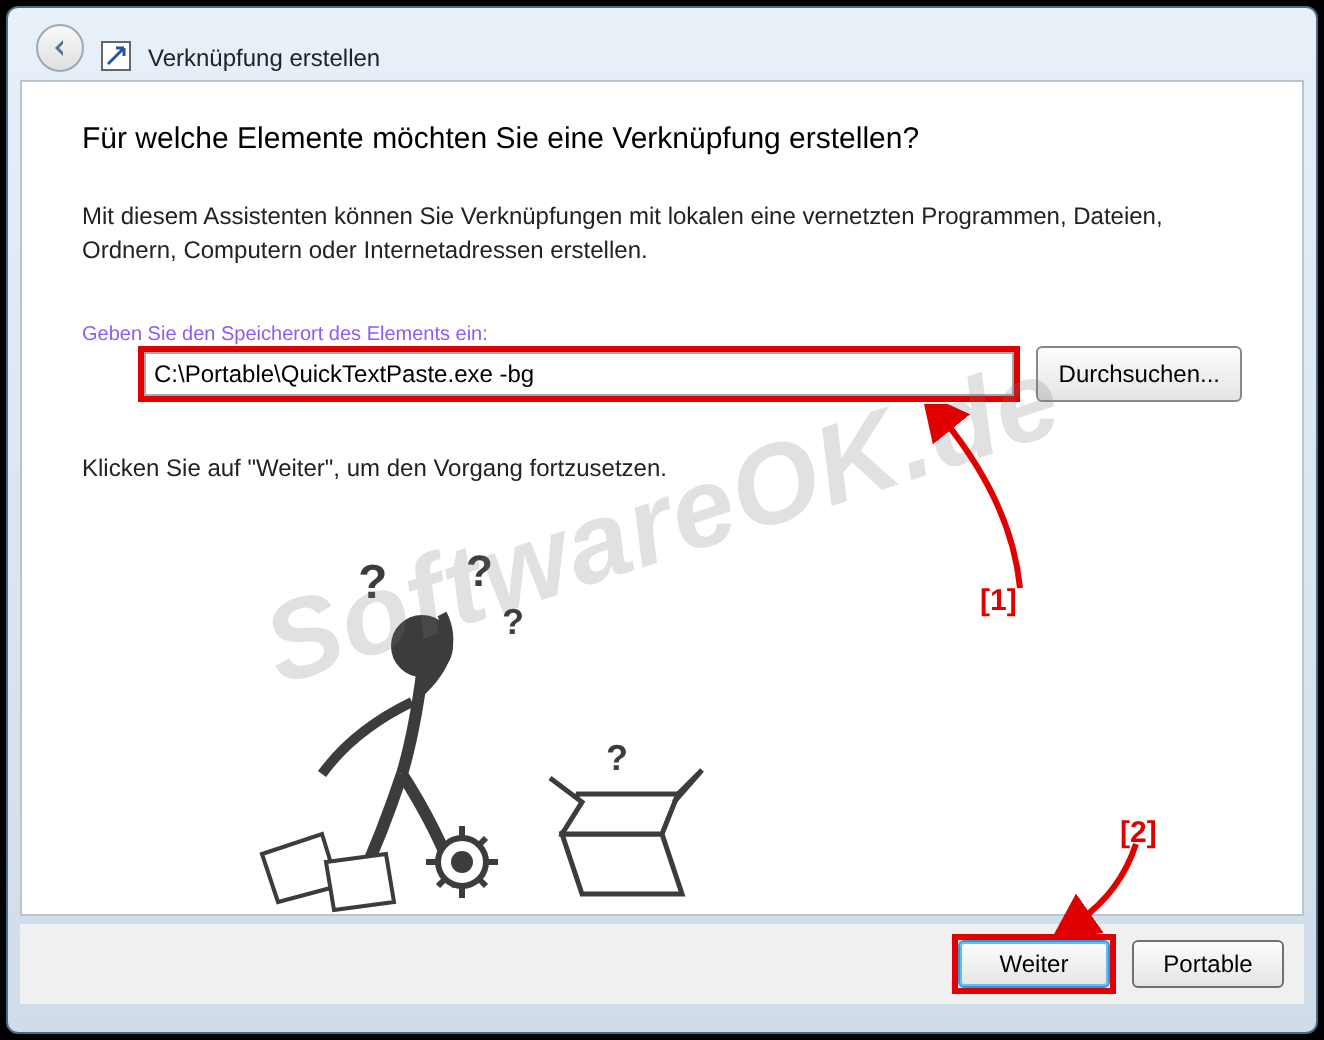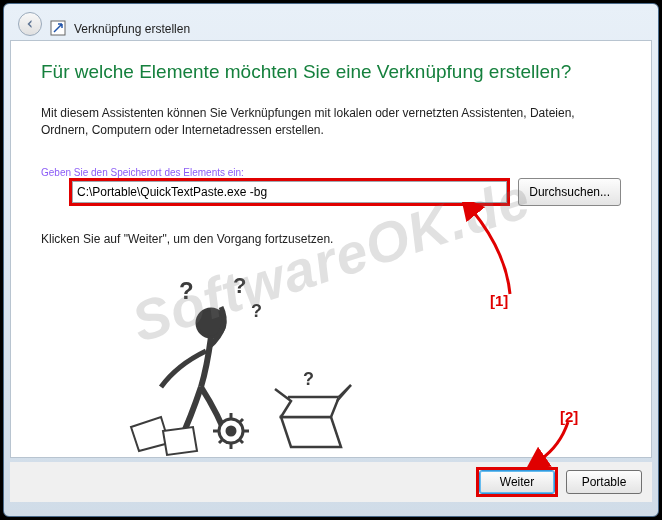--- a/index.html
+++ b/index.html
@@ -43,22 +43,22 @@
     }
     .header-title { font-size: 12px; color: #222; }
     .content-panel {
       background: #fff;
       border: 1px solid #b8c4d0;
       height: 418px;
       padding: 20px 30px 10px 30px;
       position: relative;
     }
     .main-heading {
-      font-size: 19px;
-      color: #15803d;
+      font-size: 15px;
+      color: #000000;
       font-weight: normal;
       margin-bottom: 22px;
     }
     .description {
       font-size: 12px;
       color: #222;
       line-height: 1.4;
       margin-bottom: 28px;
     }
     .field-label {
@@ -179,21 +179,21 @@
       <svg viewBox="0 0 16 16" width="16" height="16">
         <rect x="1" y="1" width="14" height="14" fill="#fff" stroke="#666" stroke-width="1"></rect>
         <path d="M4 12 L12 4 M12 4 L8 4 M12 4 L12 8" stroke="#2255aa" stroke-width="1.5" fill="none"></path>
       </svg>
     </span>
     <span class="header-title">Verknüpfung erstellen</span>
   </div>
 
   <div class="content-panel">
     <h1 class="main-heading">Für welche Elemente möchten Sie eine Verknüpfung erstellen?</h1>
-    <p class="description">Mit diesem Assistenten können Sie Verknüpfungen mit lokalen oder vernetzten Assistenten, Dateien, Ordnern, Computern oder Internetadressen erstellen.</p>
+    <p class="description">Mit diesem Assistenten können Sie Verknüpfungen mit lokalen eine vernetzten Programmen, Dateien, Ordnern, Computern oder Internetadressen erstellen.</p>
     <div class="field-label">Geben Sie den Speicherort des Elements ein:</div>
     <div class="input-row">
       <div class="path-wrapper">
         <input class="path-input" type="text" value="C:\Portable\QuickTextPaste.exe -bg" style="">
       </div>
       <button class="browse-btn">Durchsuchen...</button>
     </div>
     <p class="continue-text">Klicken Sie auf "Weiter", um den Vorgang fortzusetzen.</p>
 
     <svg class="illustration" viewBox="0 0 260 180">

